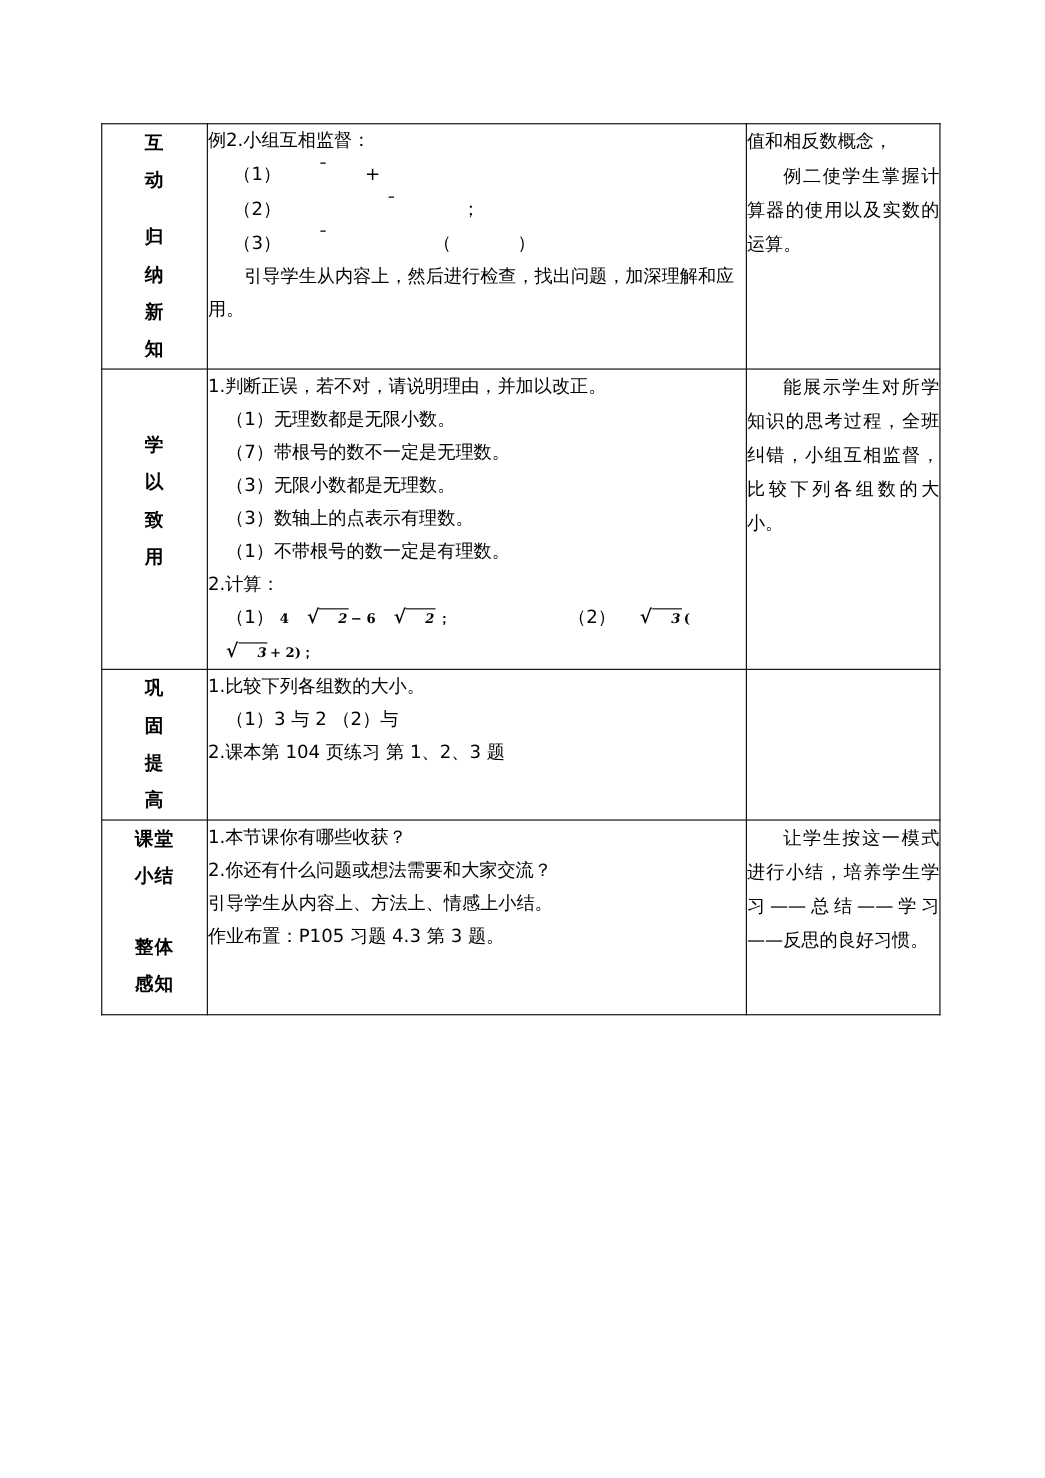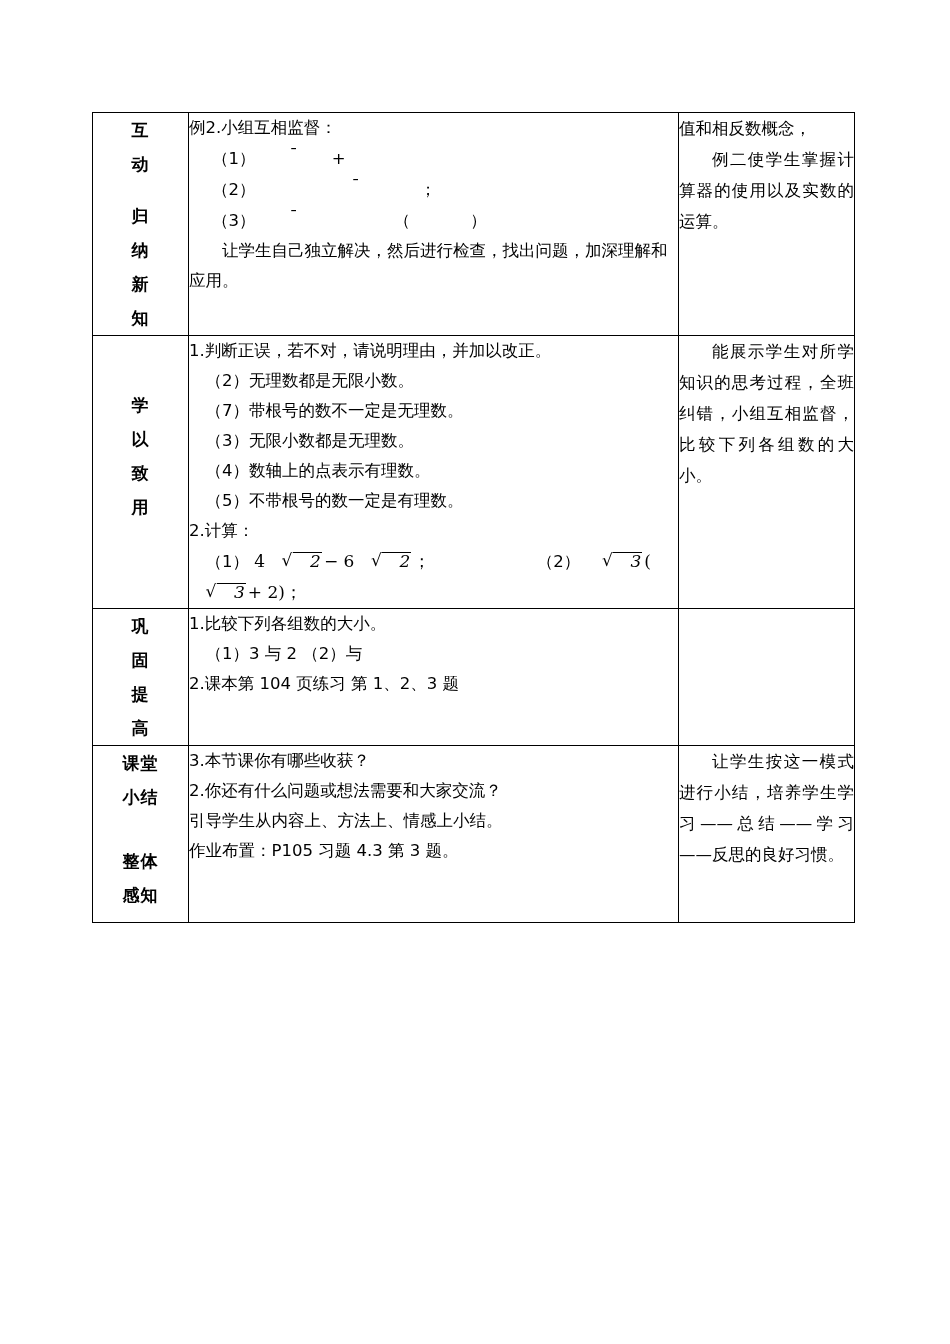--- a/index.html
+++ b/index.html
@@ -83,21 +83,22 @@
     font-size: 17px;
   }
   .sqrt > .radicand {
     border-top: 1px solid #000;
     padding: 0 1px;
     display: inline-block;
     line-height: 16px;
   }
   .mser {
     font-family: "DejaVu Serif", "Liberation Serif", serif;
-    font-size: 17px;
+    font-size: 12px;
+    font-weight: bold;
   }
   .blank-gap { display: inline-block; width: 60px; }
   .blank-gap-sm { display: inline-block; width: 34px; }
   .blank-gap-lg { display: inline-block; width: 96px; }
   .minus-hi { position: relative; top: -4px; }
   .calc-spacer { height: 28px; }
 </style>
 </head>
 <body>
 
@@ -125,44 +126,44 @@
           <p>例2.小组互相监督：</p>
           <p class="mathrow">
             <span>（1）</span><span class="blank-gap-sm"></span><span class="minus-hi">¯</span><span class="blank-gap-sm"></span><span>+</span>
           </p>
           <p class="mathrow">
             <span>（2）</span><span class="blank-gap-lg"></span><span class="minus-hi">¯</span><span class="blank-gap"></span><span>；</span>
           </p>
           <p class="mathrow">
             <span>（3）</span><span class="blank-gap-sm"></span><span class="minus-hi">¯</span><span class="blank-gap-lg"></span><span>（</span><span class="blank-gap"></span><span>）</span>
           </p>
-          <p class="indent">让学生自己独立解决，然后进行检查，找出问题，加深理解和应用。</p>
+          <p class="indent">引导学生从内容上，然后进行检查，找出问题，加深理解和应用。</p>
           <div class="calc-spacer"></div>
         </td>
         <td class="note-cell">
           <p>值和相反数概念，</p>
           <p class="indent">例二使学生掌握计算器的使用以及实数的运算。</p>
         </td>
       </tr>
 
       <tr>
         <td class="label-cell">
           <div style="height:52px;"></div>
           <span class="ch">学</span>
           <span class="ch">以</span>
           <span class="ch">致</span>
           <span class="ch">用</span>
         </td>
         <td class="main-cell">
           <p>1.判断正误，若不对，请说明理由，并加以改正。</p>
-          <p class="indent1">（2）无理数都是无限小数。</p>
+          <p class="indent1">（1）无理数都是无限小数。</p>
           <p class="indent1">（7）带根号的数不一定是无理数。</p>
           <p class="indent1">（3）无限小数都是无理数。</p>
-          <p class="indent1">（4）数轴上的点表示有理数。</p>
-          <p class="indent1">（5）不带根号的数一定是有理数。</p>
+          <p class="indent1">（3）数轴上的点表示有理数。</p>
+          <p class="indent1">（1）不带根号的数一定是有理数。</p>
           <p>2.计算：</p>
           <p class="indent1">
             <span>（1）</span>
             <span class="mser">4<span class="sqrt"><span class="radicand">2</span></span>− 6<span class="sqrt"><span class="radicand">2</span></span>；</span>
             <span class="blank-gap-lg"></span>
             <span>（2）</span>
             <span class="mser"><span class="sqrt"><span class="radicand">3</span></span>(<span class="sqrt"><span class="radicand">3</span></span>+ 2)；</span>
           </p>
         </td>
         <td class="note-cell">
@@ -187,21 +188,21 @@
 
       <tr>
         <td class="label-cell">
           <span class="ch">课堂</span>
           <span class="ch">小结</span>
           <span class="ch" style="height:30px;display:block;"></span>
           <span class="ch">整体</span>
           <span class="ch">感知</span>
         </td>
         <td class="main-cell">
-          <p>3.本节课你有哪些收获？</p>
+          <p>1.本节课你有哪些收获？</p>
           <p>2.你还有什么问题或想法需要和大家交流？</p>
           <p>引导学生从内容上、方法上、情感上小结。</p>
           <p>
             <span class="bold">作业布置：</span><span>P105 习题 4.3 第 3 题。</span>
           </p>
           <div style="height:56px;"></div>
         </td>
         <td class="note-cell">
           <p class="indent">让学生按这一模式进行小结，培养学生学习——总结——学习——反思的良好习惯。</p>
         </td>

